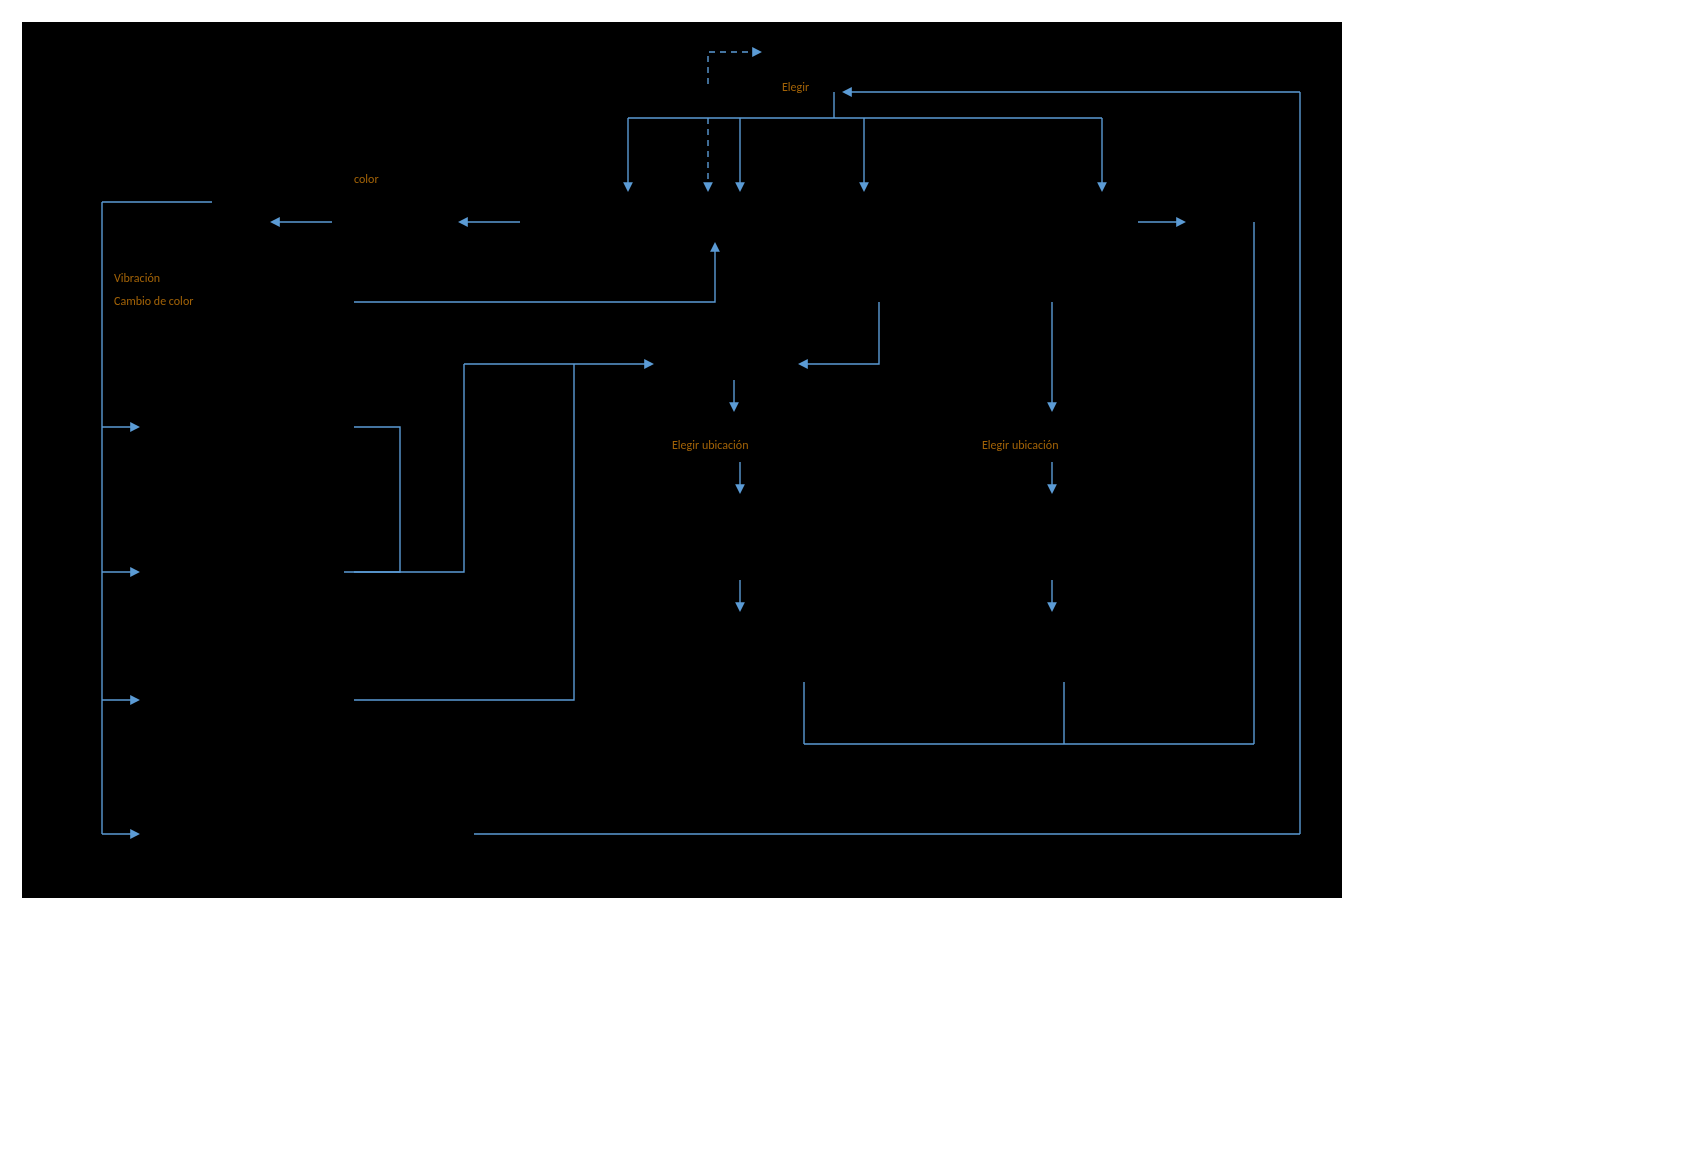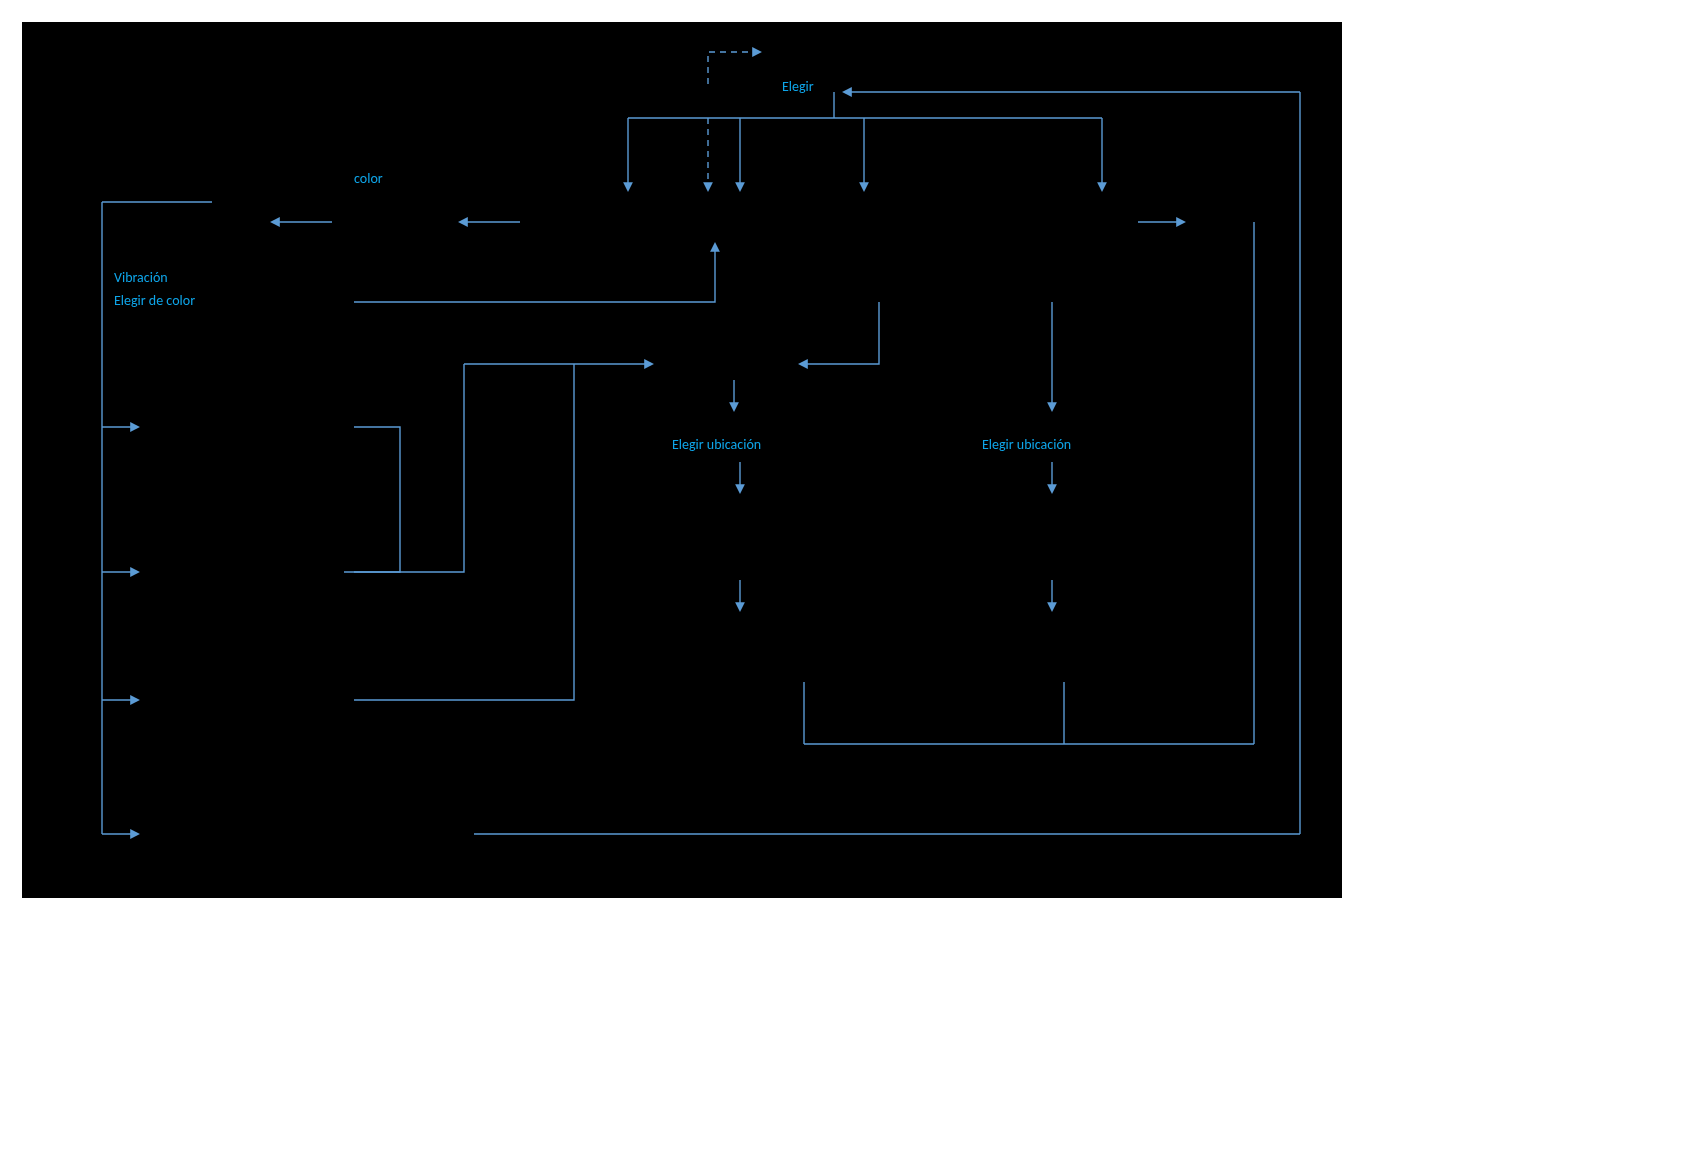--- a/index.html
+++ b/index.html
@@ -1,30 +1,30 @@
 <!DOCTYPE html>
 <html><head>
 <meta charset="utf-8">
 <style>
   html,body{margin:0;padding:0;background:#fff}
   .stage{position:relative;width:1690px;height:1160px;background:#fff;font-family:Calibri,Arial,sans-serif}
   .frame{position:absolute;left:22px;top:22px;width:1320px;height:876px;background:#000}
-  .lbl{position:absolute;color:#0ea5e9;font-size:14px;line-height:22px;white-space:pre}
+  .lbl{position:absolute;color:#a16207;font-size:12px;line-height:22px;white-space:pre}
   svg{position:absolute;left:0;top:0}
 </style>
 </head>
 <body>
 
 <div class="stage">
   <div class="frame">
 
     <span class="lbl" style="left:760px;top:54px">Elegir</span>
     <span class="lbl" style="left:332px;top:146px">color</span>
     <span class="lbl" style="left:92px;top:245px">Vibración</span>
-    <span class="lbl" style="left:92px;top:268px">Elegir de color</span>
+    <span class="lbl" style="left:92px;top:268px">Cambio de color</span>
     <span class="lbl" style="left:650px;top:412px">Elegir ubicación</span>
     <span class="lbl" style="left:960px;top:412px">Elegir ubicación</span>
 
     <svg width="1320" height="876">
       <defs>
         <marker id="ah" viewBox="0 0 10 10" refX="8" refY="5" markerWidth="7" markerHeight="7" orient="auto-start-reverse">
           <path d="M0,0 L10,5 L0,10 z" fill="#5B9BD5"></path>
         </marker>
       </defs>
       <g stroke="#5B9BD5" stroke-width="1.4" fill="none">

